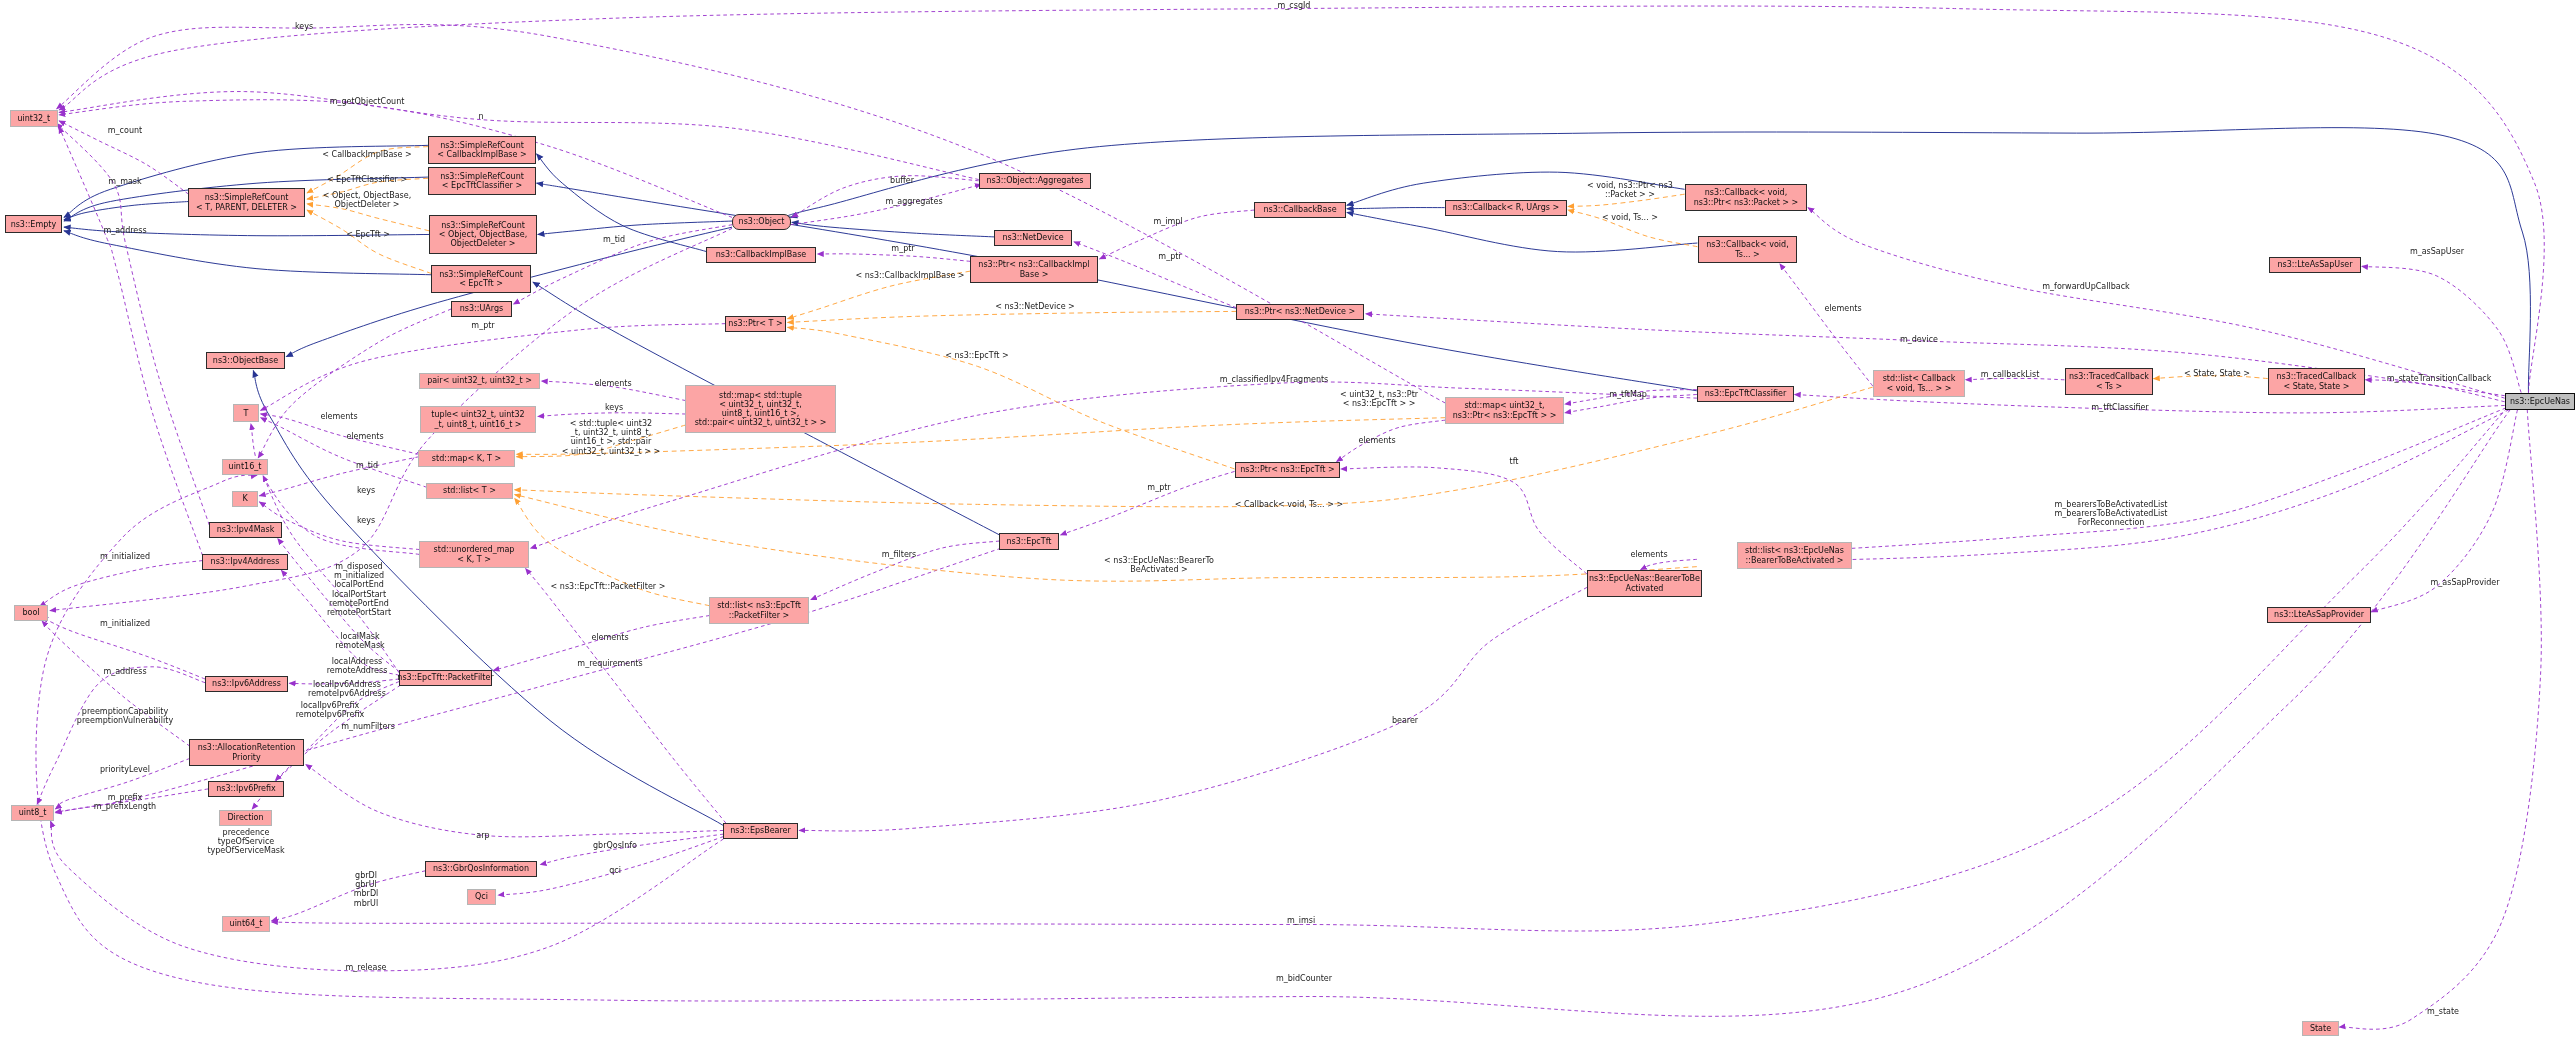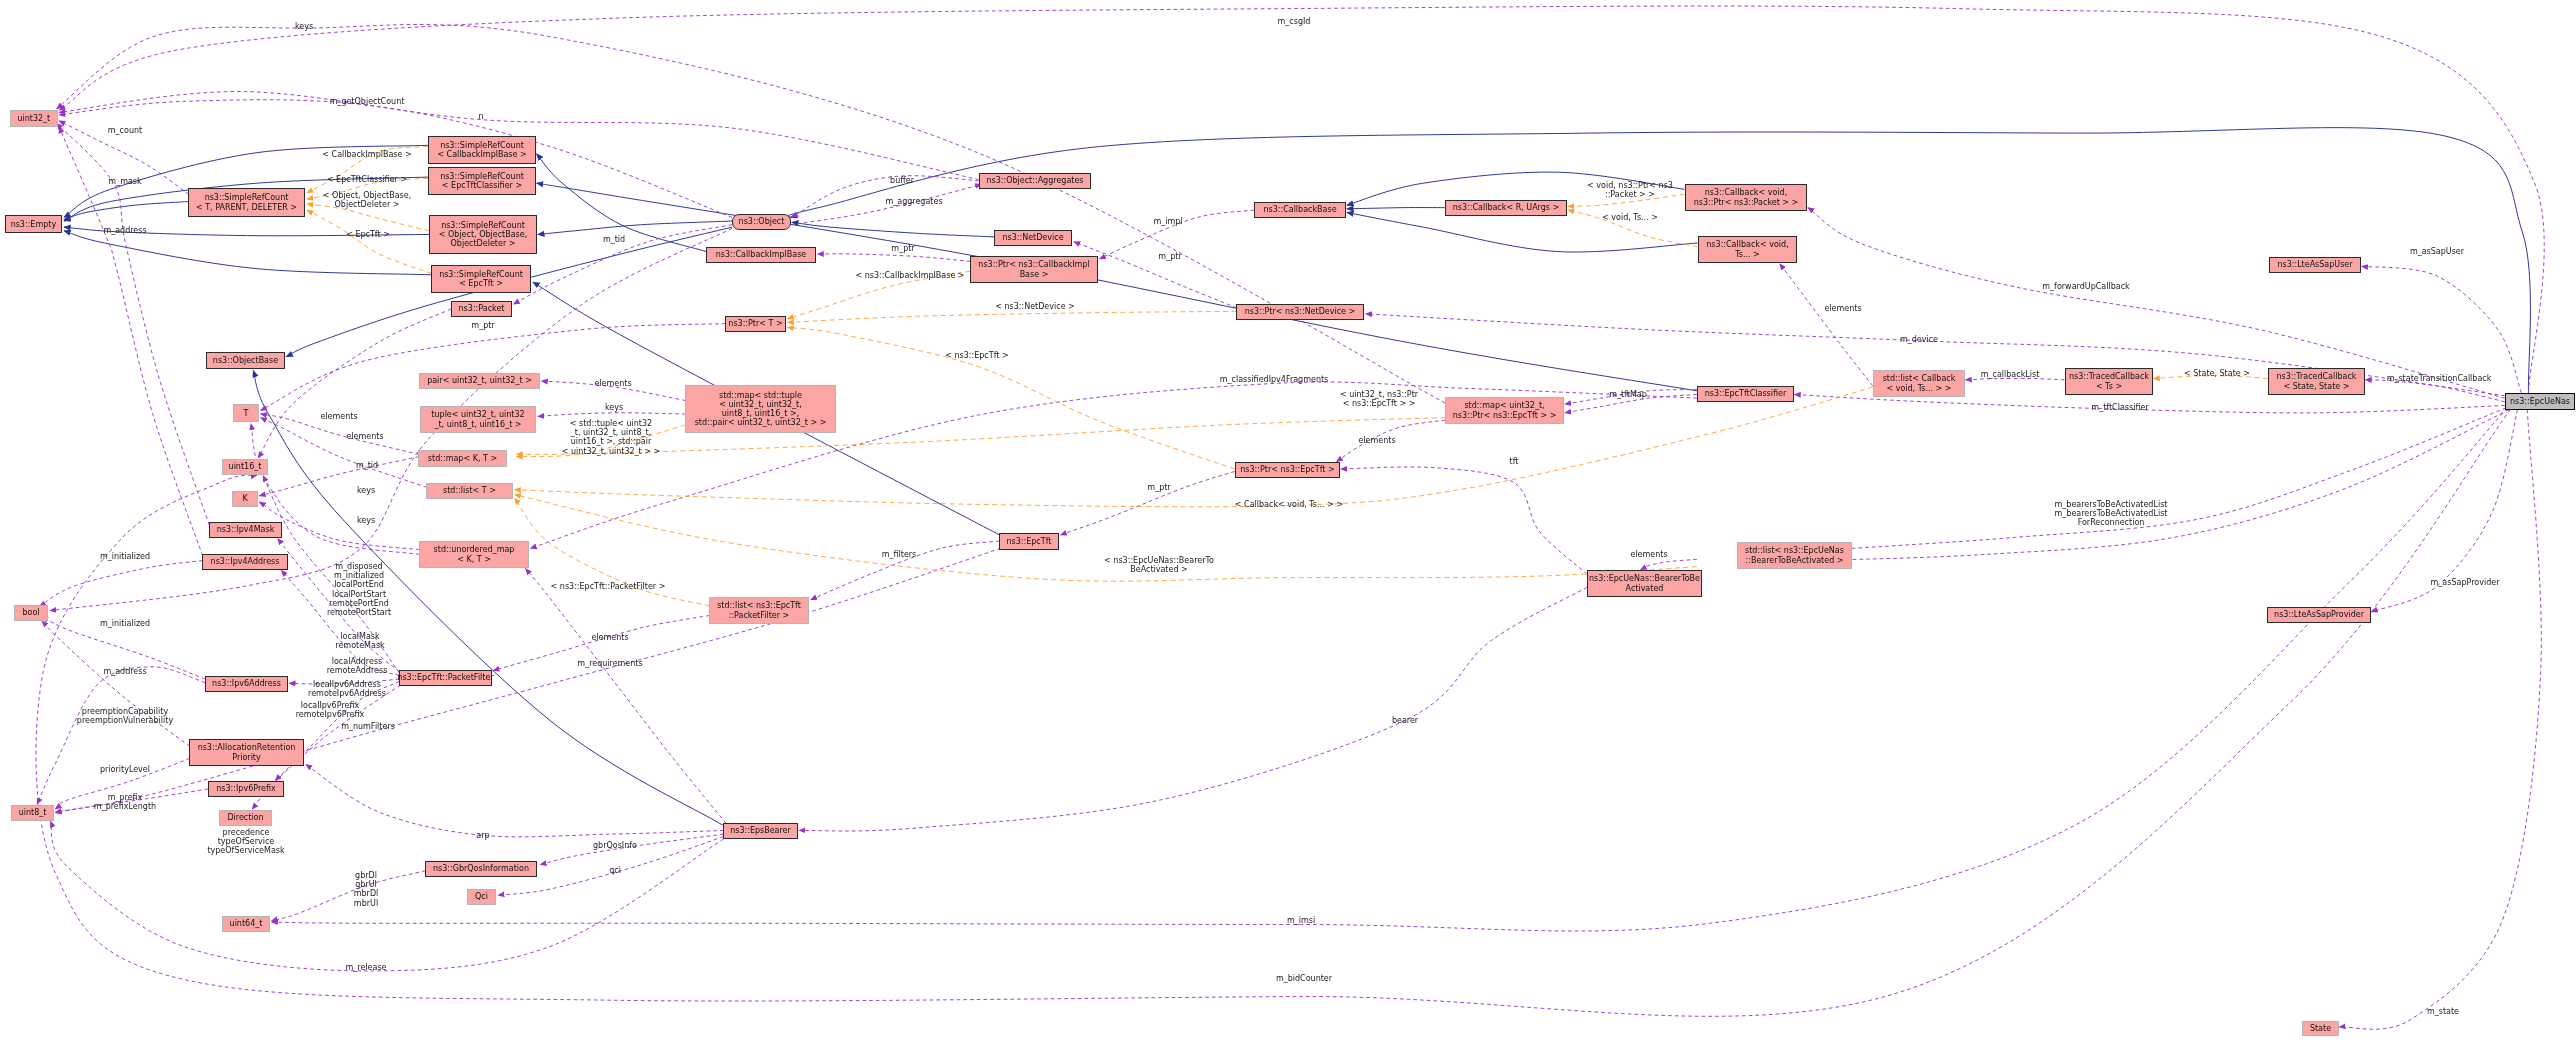--- a/index.html
+++ b/index.html
@@ -127,21 +127,21 @@
       <path d="M2024,510C1986.7,510.3,1887.3,510.7,1800,512C1712.7,513.3,1585.2,515.3,1500,518C1414.8,520.7,1324.2,526.3,1289,528" fill="none" stroke="#FFA033" stroke-width="1.5" stroke-dasharray="8,6" marker-end="url(#ah-t)"></path>
       <path d="M2021,768C1984.2,755.0,1870.2,718.0,1800,690C1729.8,662.0,1670.0,623.7,1600,600C1530.0,576.3,1431.8,558.7,1380,548C1328.2,537.3,1304.2,538.0,1289,536" fill="none" stroke="#FFA033" stroke-width="1.5" stroke-dasharray="8,6" marker-end="url(#ah-t)"></path>
       <path d="M1122,696C1108.3,700.0,1068.7,712.0,1040,720C1011.3,728.0,982.5,739.3,950,744C917.5,748.7,862.5,747.3,845,748" fill="none" stroke="#FFA033" stroke-width="1.5" stroke-dasharray="8,6" marker-end="url(#ah-t)"></path>
       <path d="M2366,684C2305.0,686.0,2144.3,689.3,2000,696C1855.7,702.7,1666.7,716.3,1500,724C1333.3,731.7,1109.2,738.7,1000,742C890.8,745.3,870.8,743.7,845,744" fill="none" stroke="#FFA033" stroke-width="1.5" stroke-dasharray="8,6" marker-end="url(#ah-t)"></path>
       <path d="M3066,634C3021.7,646.7,2911.0,682.3,2800,710C2689.0,737.7,2515.0,780.3,2400,800C2285.0,819.7,2243.3,823.7,2110,828C1976.7,832.3,1768.3,828.7,1600,826C1431.7,823.3,1226.3,816.0,1100,812C973.7,808.0,885.0,803.7,842,802" fill="none" stroke="#FFA033" stroke-width="1.5" stroke-dasharray="8,6" marker-end="url(#ah-t)"></path>
       <path d="M2778,928C2731.7,930.7,2613.0,941.0,2500,944C2387.0,947.0,2233.3,945.3,2100,946C1966.7,946.7,1850.0,957.3,1700,948C1550.0,938.7,1343.0,913.0,1200,890C1057.0,867.0,901.7,823.3,842,810" fill="none" stroke="#FFA033" stroke-width="1.5" stroke-dasharray="8,6" marker-end="url(#ah-t)"></path>
       <path d="M1161,992C1140.8,987.0,1083.5,979.0,1040,962C996.5,945.0,933.0,914.3,900,890C867.0,865.7,851.7,828.3,842,816" fill="none" stroke="#FFA033" stroke-width="1.5" stroke-dasharray="8,6" marker-end="url(#ah-t)"></path>
       <path d="M3713,620C3704.2,619.3,3680.5,616.7,3660,616C3639.5,615.3,3612.3,615.3,3590,616C3567.7,616.7,3536.7,619.3,3526,620" fill="none" stroke="#FFA033" stroke-width="1.5" stroke-dasharray="8,6" marker-end="url(#ah-t)"></path>
     </svg>
     <div class="elabel" style="left: 304px; top: 22px;">keys</div>
-    <div class="elabel" style="left: 1294px; top: 17px;">m_csgId</div>
+    <div class="elabel" style="left: 1294px; top: 1px;">m_csgId</div>
     <div class="elabel" style="left: 367px; top: 97px;">m_getObjectCount</div>
     <div class="elabel" style="left: 481px; top: 112px;">n</div>
     <div class="elabel" style="left: 125px; top: 126px;">m_count</div>
     <div class="elabel" style="left: 125px; top: 177px;">m_mask</div>
     <div class="elabel" style="left: 125px; top: 226px;">m_address</div>
     <div class="elabel" style="left: 367px; top: 150px;">&lt; CallbackImplBase &gt;</div>
     <div class="elabel" style="left: 367px; top: 175px;">&lt; EpcTftClassifier &gt;</div>
     <div class="elabel" style="left: 367px; top: 191px;">&lt; Object, ObjectBase,
 ObjectDeleter &gt;</div>
     <div class="elabel" style="left: 368px; top: 230px;">&lt; EpcTft &gt;</div>
@@ -241,21 +241,21 @@
 &lt; T, PARENT, DELETER &gt;</div>
     <div class="node class" style="left: 428px; top: 136px; width: 108px; height: 28px;">ns3::SimpleRefCount
 &lt; CallbackImplBase &gt;</div>
     <div class="node class" style="left: 428px; top: 167px; width: 108px; height: 28px;">ns3::SimpleRefCount
 &lt; EpcTftClassifier &gt;</div>
     <div class="node class" style="left: 429px; top: 215px; width: 108px; height: 39px;">ns3::SimpleRefCount
 &lt; Object, ObjectBase,
 ObjectDeleter &gt;</div>
     <div class="node class" style="left: 431px; top: 265px; width: 100px; height: 28px;">ns3::SimpleRefCount
 &lt; EpcTft &gt;</div>
-    <div class="node class" style="left: 451px; top: 301px; width: 61px; height: 16px;">ns3::Packet</div>
+    <div class="node class" style="left: 451px; top: 301px; width: 61px; height: 16px;">ns3::UArgs</div>
     <div class="node class" style="left: 732px; top: 214px; width: 59px; height: 16px; border-radius: 7px;">ns3::Object</div>
     <div class="node class" style="left: 706px; top: 247px; width: 110px; height: 16px;">ns3::CallbackImplBase</div>
     <div class="node class" style="left: 979px; top: 173px; width: 112px; height: 16px;">ns3::Object::Aggregates</div>
     <div class="node class" style="left: 994px; top: 230px; width: 78px; height: 16px;">ns3::NetDevice</div>
     <div class="node class" style="left: 970px; top: 256px; width: 128px; height: 27px;">ns3::Ptr&lt; ns3::CallbackImpl
 Base &gt;</div>
     <div class="node class" style="left: 725px; top: 316px; width: 61px; height: 16px;">ns3::Ptr&lt; T &gt;</div>
     <div class="node class" style="left: 1254px; top: 202px; width: 92px; height: 16px;">ns3::CallbackBase</div>
     <div class="node class" style="left: 1445px; top: 200px; width: 122px; height: 16px;">ns3::Callback&lt; R, UArgs &gt;</div>
     <div class="node class" style="left: 1685px; top: 184px; width: 122px; height: 27px;">ns3::Callback&lt; void,
@@ -263,21 +263,21 @@
     <div class="node class" style="left: 1698px; top: 236px; width: 99px; height: 27px;">ns3::Callback&lt; void,
 Ts... &gt;</div>
     <div class="node class" style="left: 1236px; top: 304px; width: 128px; height: 16px;">ns3::Ptr&lt; ns3::NetDevice &gt;</div>
     <div class="node prim" style="left: 419px; top: 373px; width: 121px; height: 16px;">pair&lt; uint32_t, uint32_t &gt;</div>
     <div class="node prim" style="left: 420px; top: 406px; width: 116px; height: 27px;">tuple&lt; uint32_t, uint32
 _t, uint8_t, uint16_t &gt;</div>
     <div class="node prim" style="left: 685px; top: 385px; width: 151px; height: 48px;">std::map&lt; std::tuple
 &lt; uint32_t, uint32_t,
 uint8_t, uint16_t &gt;,
 std::pair&lt; uint32_t, uint32_t &gt; &gt;</div>
-    <div class="node prim" style="left: 418px; top: 450px; width: 89px; height: 17px;">std::map&lt; K, T &gt;</div>
+    <div class="node prim" style="left: 418px; top: 450px; width: 97px; height: 17px;">std::map&lt; K, T &gt;</div>
     <div class="node prim" style="left: 426px; top: 483px; width: 87px; height: 16px;">std::list&lt; T &gt;</div>
     <div class="node prim" style="left: 419px; top: 541px; width: 110px; height: 27px;">std::unordered_map
 &lt; K, T &gt;</div>
     <div class="node prim" style="left: 222px; top: 459px; width: 46px; height: 16px;">uint16_t</div>
     <div class="node prim" style="left: 232px; top: 491px; width: 26px; height: 16px;">K</div>
     <div class="node class" style="left: 209px; top: 522px; width: 73px; height: 16px;">ns3::Ipv4Mask</div>
     <div class="node class" style="left: 202px; top: 554px; width: 86px; height: 16px;">ns3::Ipv4Address</div>
     <div class="node class" style="left: 206px; top: 352px; width: 79px; height: 17px;">ns3::ObjectBase</div>
     <div class="node prim" style="left: 233px; top: 404px; width: 26px; height: 18.3px;">T</div>
     <div class="node prim" style="left: 14px; top: 605px; width: 34px; height: 16px;">bool</div>

